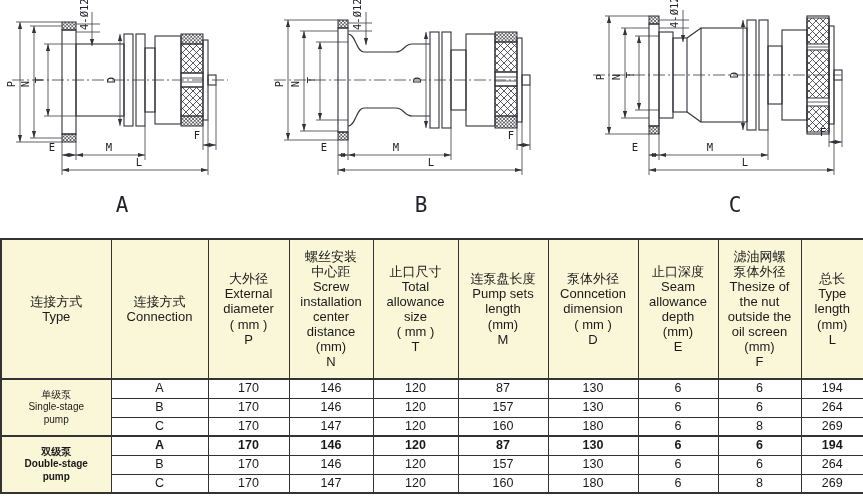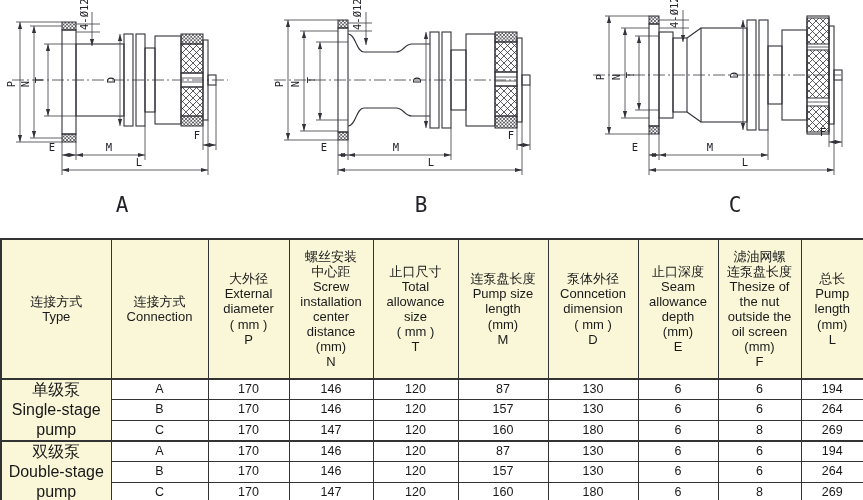--- a/index.html
+++ b/index.html
@@ -17,22 +17,22 @@
   
   table.spec{position:absolute;left:0;top:238px;width:863px;border-collapse:collapse;
              table-layout:fixed;background:#fff;border:2px solid #333;}
   .spec th,.spec td{border:1px solid #333;text-align:center;vertical-align:middle;
              padding:0;overflow:hidden;}
   .spec thead tr{height:140px;}
   .spec tbody tr{height:19px;}
   .spec th{background:#faf6d8;font-weight:normal;font-size:13px;line-height:1.16;white-space:pre-line;}
   .spec thead th{border-bottom:2px solid #333;}
   .spec td{font-size:12.5px;line-height:17px;color:#191919;}
-  .spec td.group{background:#faf6d8;font-size:16px;line-height:1.25;white-space:pre-line;}
-  .spec tr.gsep td{border-top:2px solid #333;}
+  .spec td.group{background:#faf6d8;font-size:10px;line-height:1.25;white-space:pre-line;}
+  .spec tr.gsep td{border-top:2px solid #333;font-weight:bold;}
 </style>
 </head>
 <body>
 
 <div class="sheet">
 
   <svg width="0" height="0" style="position:absolute">
     <defs>
       <marker id="ar" markerWidth="10" markerHeight="7" refX="9" refY="3.5" orient="auto-start-reverse">
         <path d="M0,0.8 L9,3.5 L0,6.2 Z" fill="#32323a"></path>
@@ -249,45 +249,45 @@
 distance
 (mm)
 N</th>
         <th>止口尺寸
 Total
 allowance
 size
 ( mm )
 T</th>
         <th>连泵盘长度
-Pump size
+Pump sets
 length
 (mm)
 M</th>
         <th>泵体外径
 Conncetion
 dimension
 ( mm )
 D</th>
         <th>止口深度
 Seam
 allowance
 depth
 (mm)
 E</th>
         <th>滤油网螺
-连泵盘长度
+泵体外径
 Thesize of
 the nut
 outside the
 oil screen
 (mm)
 F</th>
         <th>总长
-Pump
+Type
 length
 (mm)
 L</th>
       </tr>
     </thead>
     <tbody>
       <tr>
         <td class="group" rowspan="3">单级泵
 Single-stage
 pump</td>

